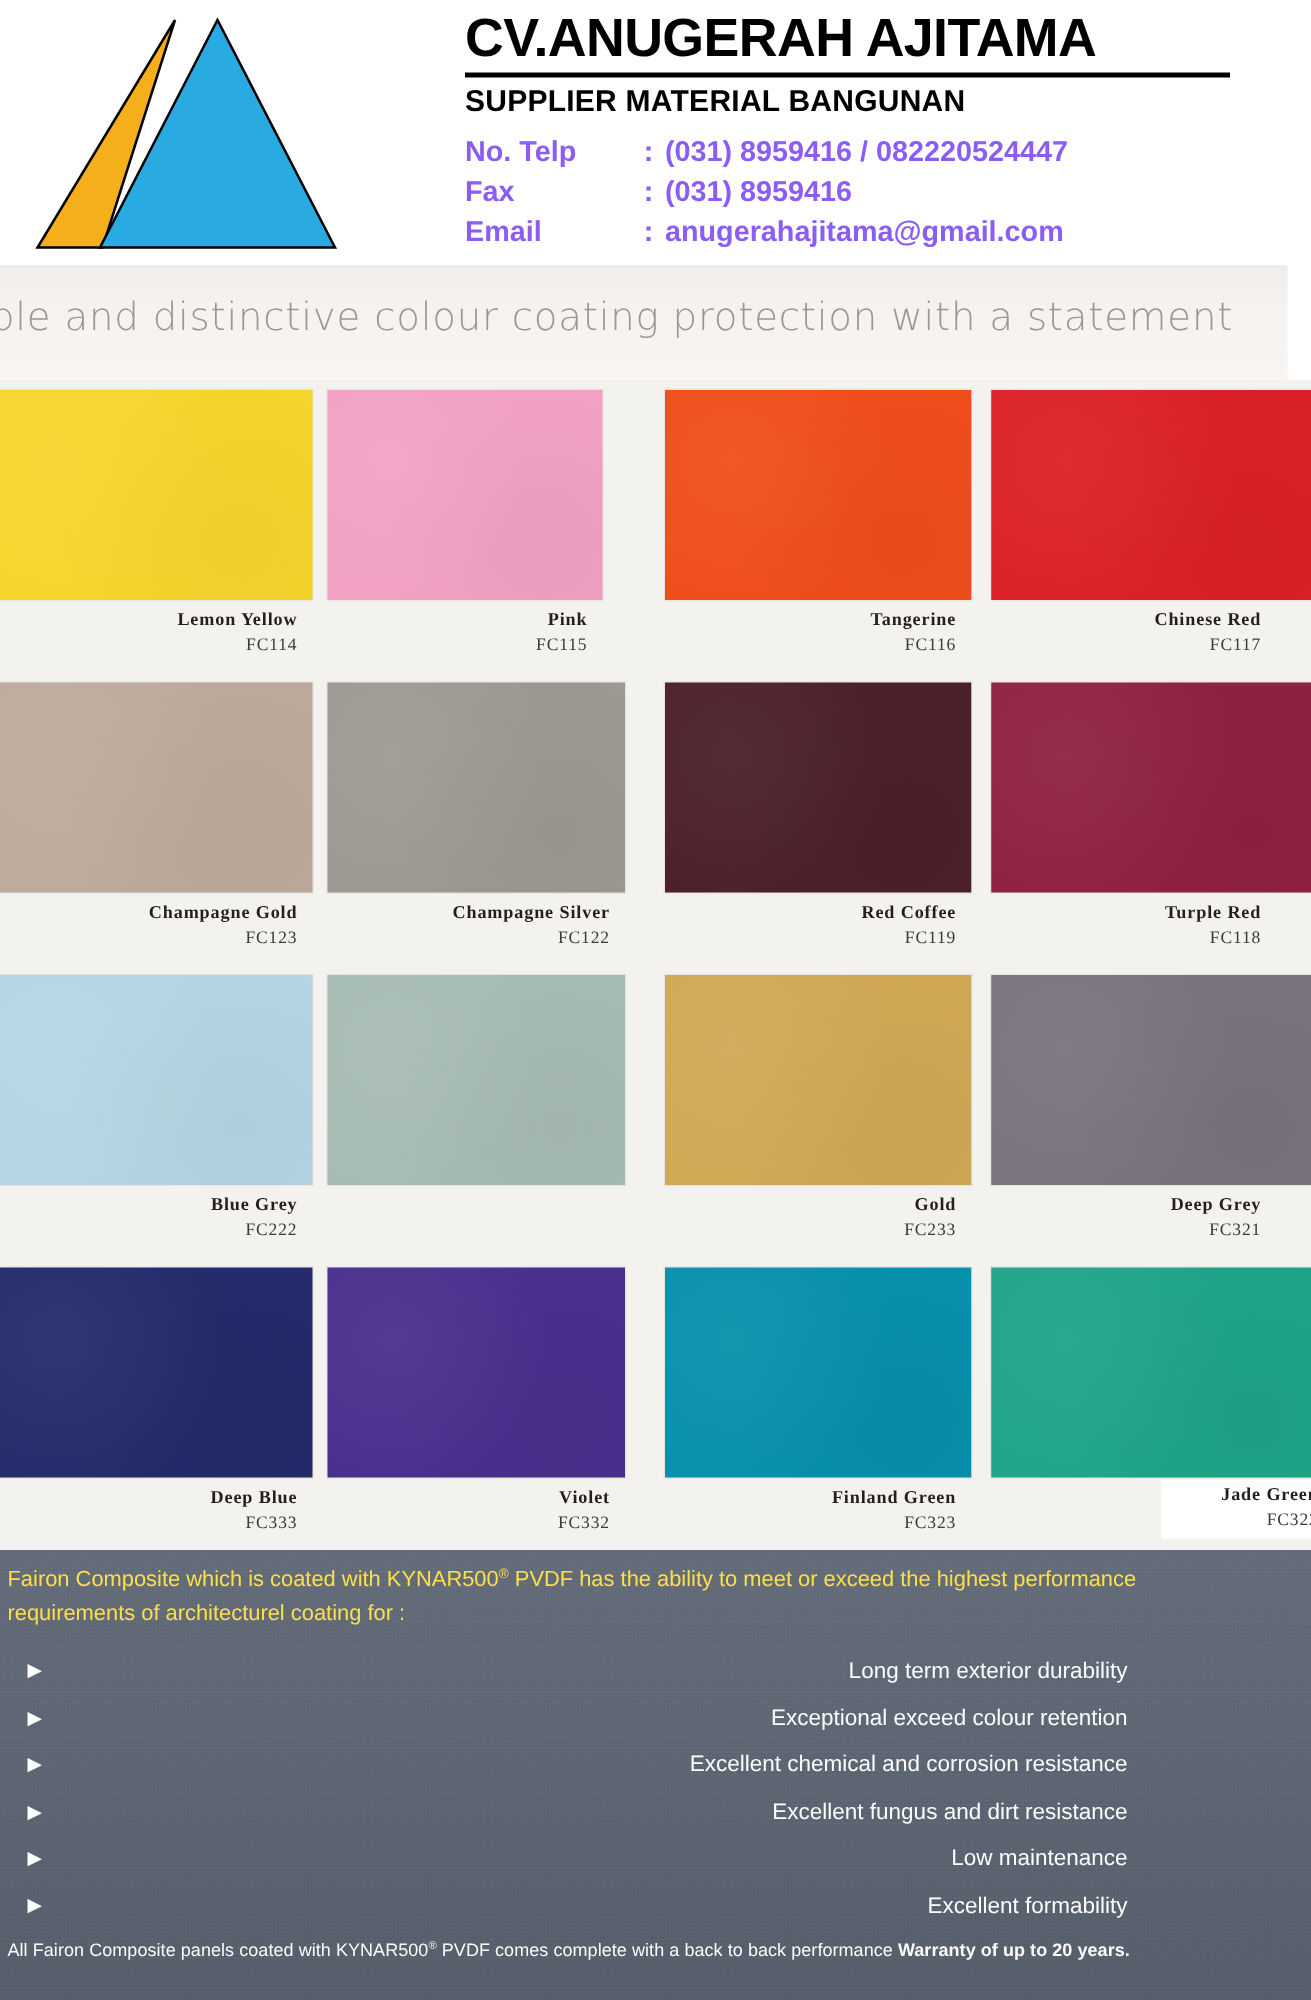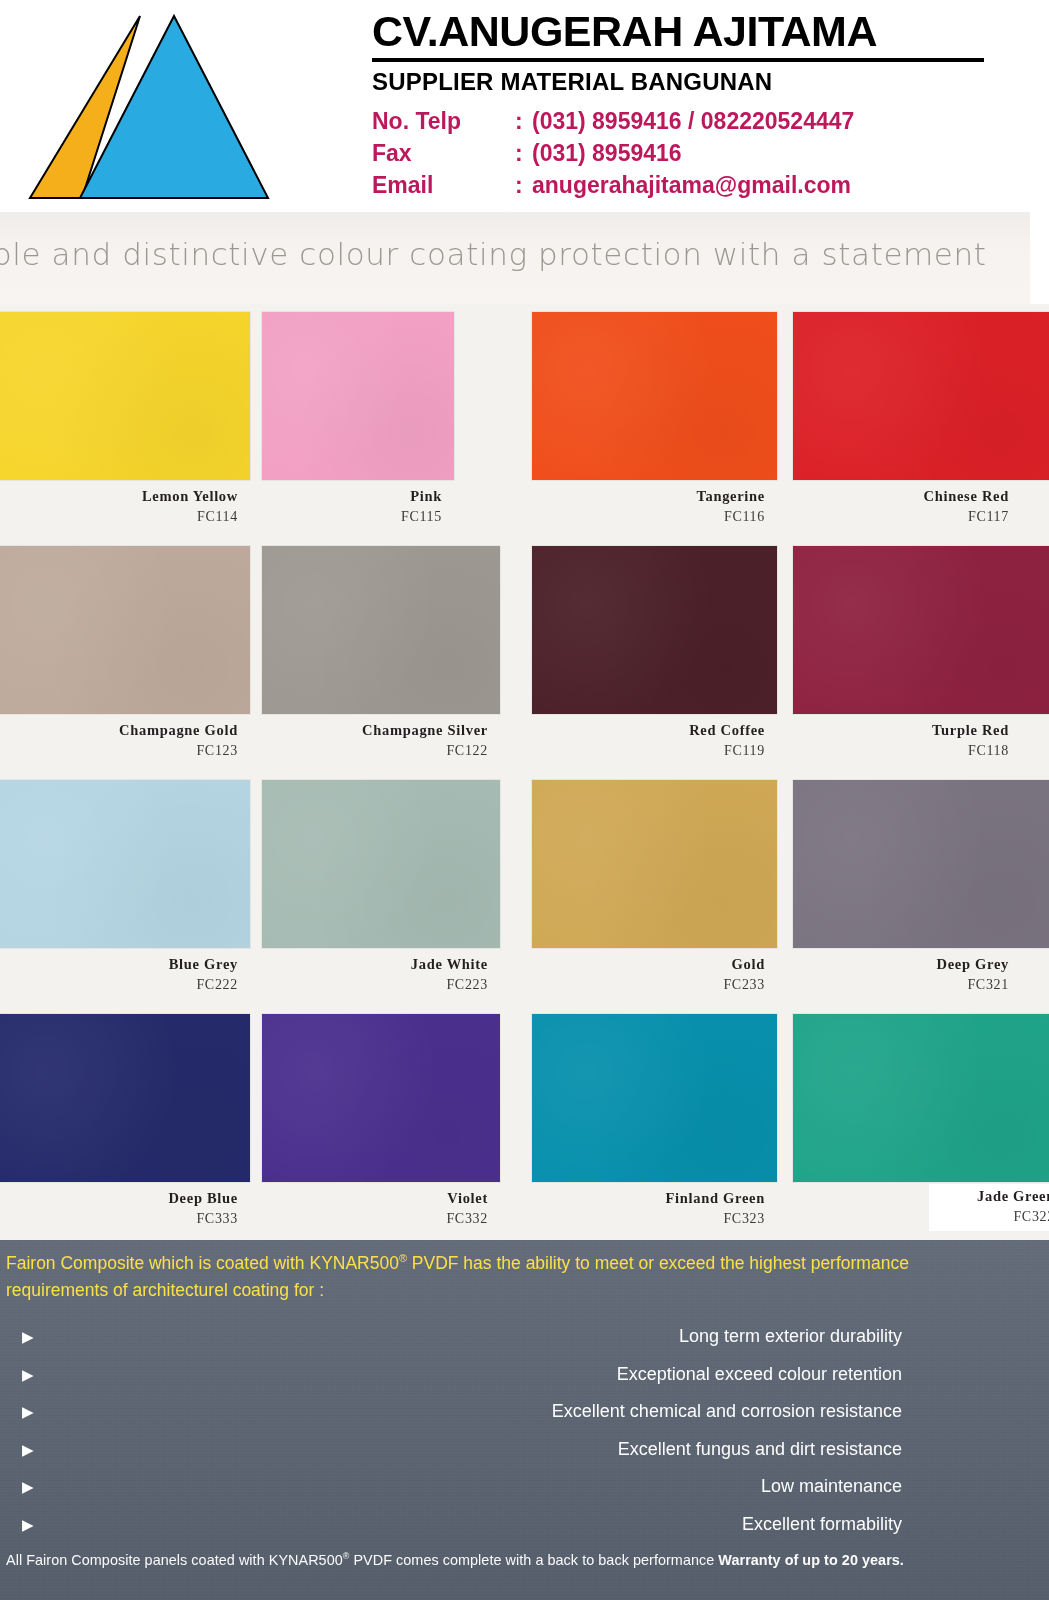--- a/index.html
+++ b/index.html
@@ -28,21 +28,21 @@
     color: #000; line-height: 1.08; white-space: nowrap;
   }
   .rule {
     height: 4px; background: #000; margin: 4px 0 6px 0; width: 612px;
   }
   .company-sub {
     font-size: 24px; font-weight: bold; letter-spacing: 0.2px;
     color: #000; line-height: 1.2; margin-bottom: 9px; white-space: nowrap;
   }
   .contact-row {
-    display: flex; font-size: 23px; font-weight: bold; color: #be185d;
+    display: flex; font-size: 23px; font-weight: bold; color: #8b5cf6;
     line-height: 1.38; white-space: nowrap;
   }
   .contact-label { width: 143px; flex: 0 0 143px; }
   .contact-sep { width: 17px; flex: 0 0 17px; }
   .contact-value { flex: 1 1 auto; }
 
   
   .tagline-band {
     position: absolute; left: 0; top: 212px; width: 1030px; height: 92px;
     background: linear-gradient(180deg,#efecea 0%,#f5f2ef 35%,#f7f4f1 100%);
@@ -169,21 +169,21 @@
 
   <div class="grid-area">
       <div class="row" style="top: 0px;">
         <div class="cell" style="left: -12px; width: 262px;">
           <div class="chip" style="background: rgb(246, 213, 43);"></div>
           <div class="cap" style="padding-right: 12px;">
             <div class="nm">Lemon Yellow</div>
             <div class="cd">FC114</div>
           </div>
         </div>
-        <div class="cell" style="left: 262px; width: 192px;">
+        <div class="cell" style="left: 262px; width: 220px;">
           <div class="chip" style="background: rgb(242, 161, 196);"></div>
           <div class="cap" style="padding-right: 12px;">
             <div class="nm">Pink</div>
             <div class="cd">FC115</div>
           </div>
         </div>
         <div class="cell" style="left: 532px; width: 245px;">
           <div class="chip" style="background: rgb(240, 78, 27);"></div>
           <div class="cap" style="padding-right: 12px;">
             <div class="nm">Tangerine</div>
@@ -231,24 +231,20 @@
       <div class="row" style="top: 468px;">
         <div class="cell" style="left: -12px; width: 262px;">
           <div class="chip" style="background: rgb(181, 213, 227);"></div>
           <div class="cap" style="padding-right: 12px;">
             <div class="nm">Blue Grey</div>
             <div class="cd">FC222</div>
           </div>
         </div>
         <div class="cell" style="left: 262px; width: 238px;">
           <div class="chip" style="background: rgb(166, 187, 179);"></div>
-          <div class="cap" style="padding-right: 12px;">
-            <div class="nm">Jade White</div>
-            <div class="cd">FC223</div>
-          </div>
         </div>
         <div class="cell" style="left: 532px; width: 245px;">
           <div class="chip" style="background: rgb(208, 168, 85);"></div>
           <div class="cap" style="padding-right: 12px;">
             <div class="nm">Gold</div>
             <div class="cd">FC233</div>
           </div>
         </div>
         <div class="cell" style="left: 793px; width: 268px;">
           <div class="chip" style="background: rgb(122, 115, 128);"></div>

